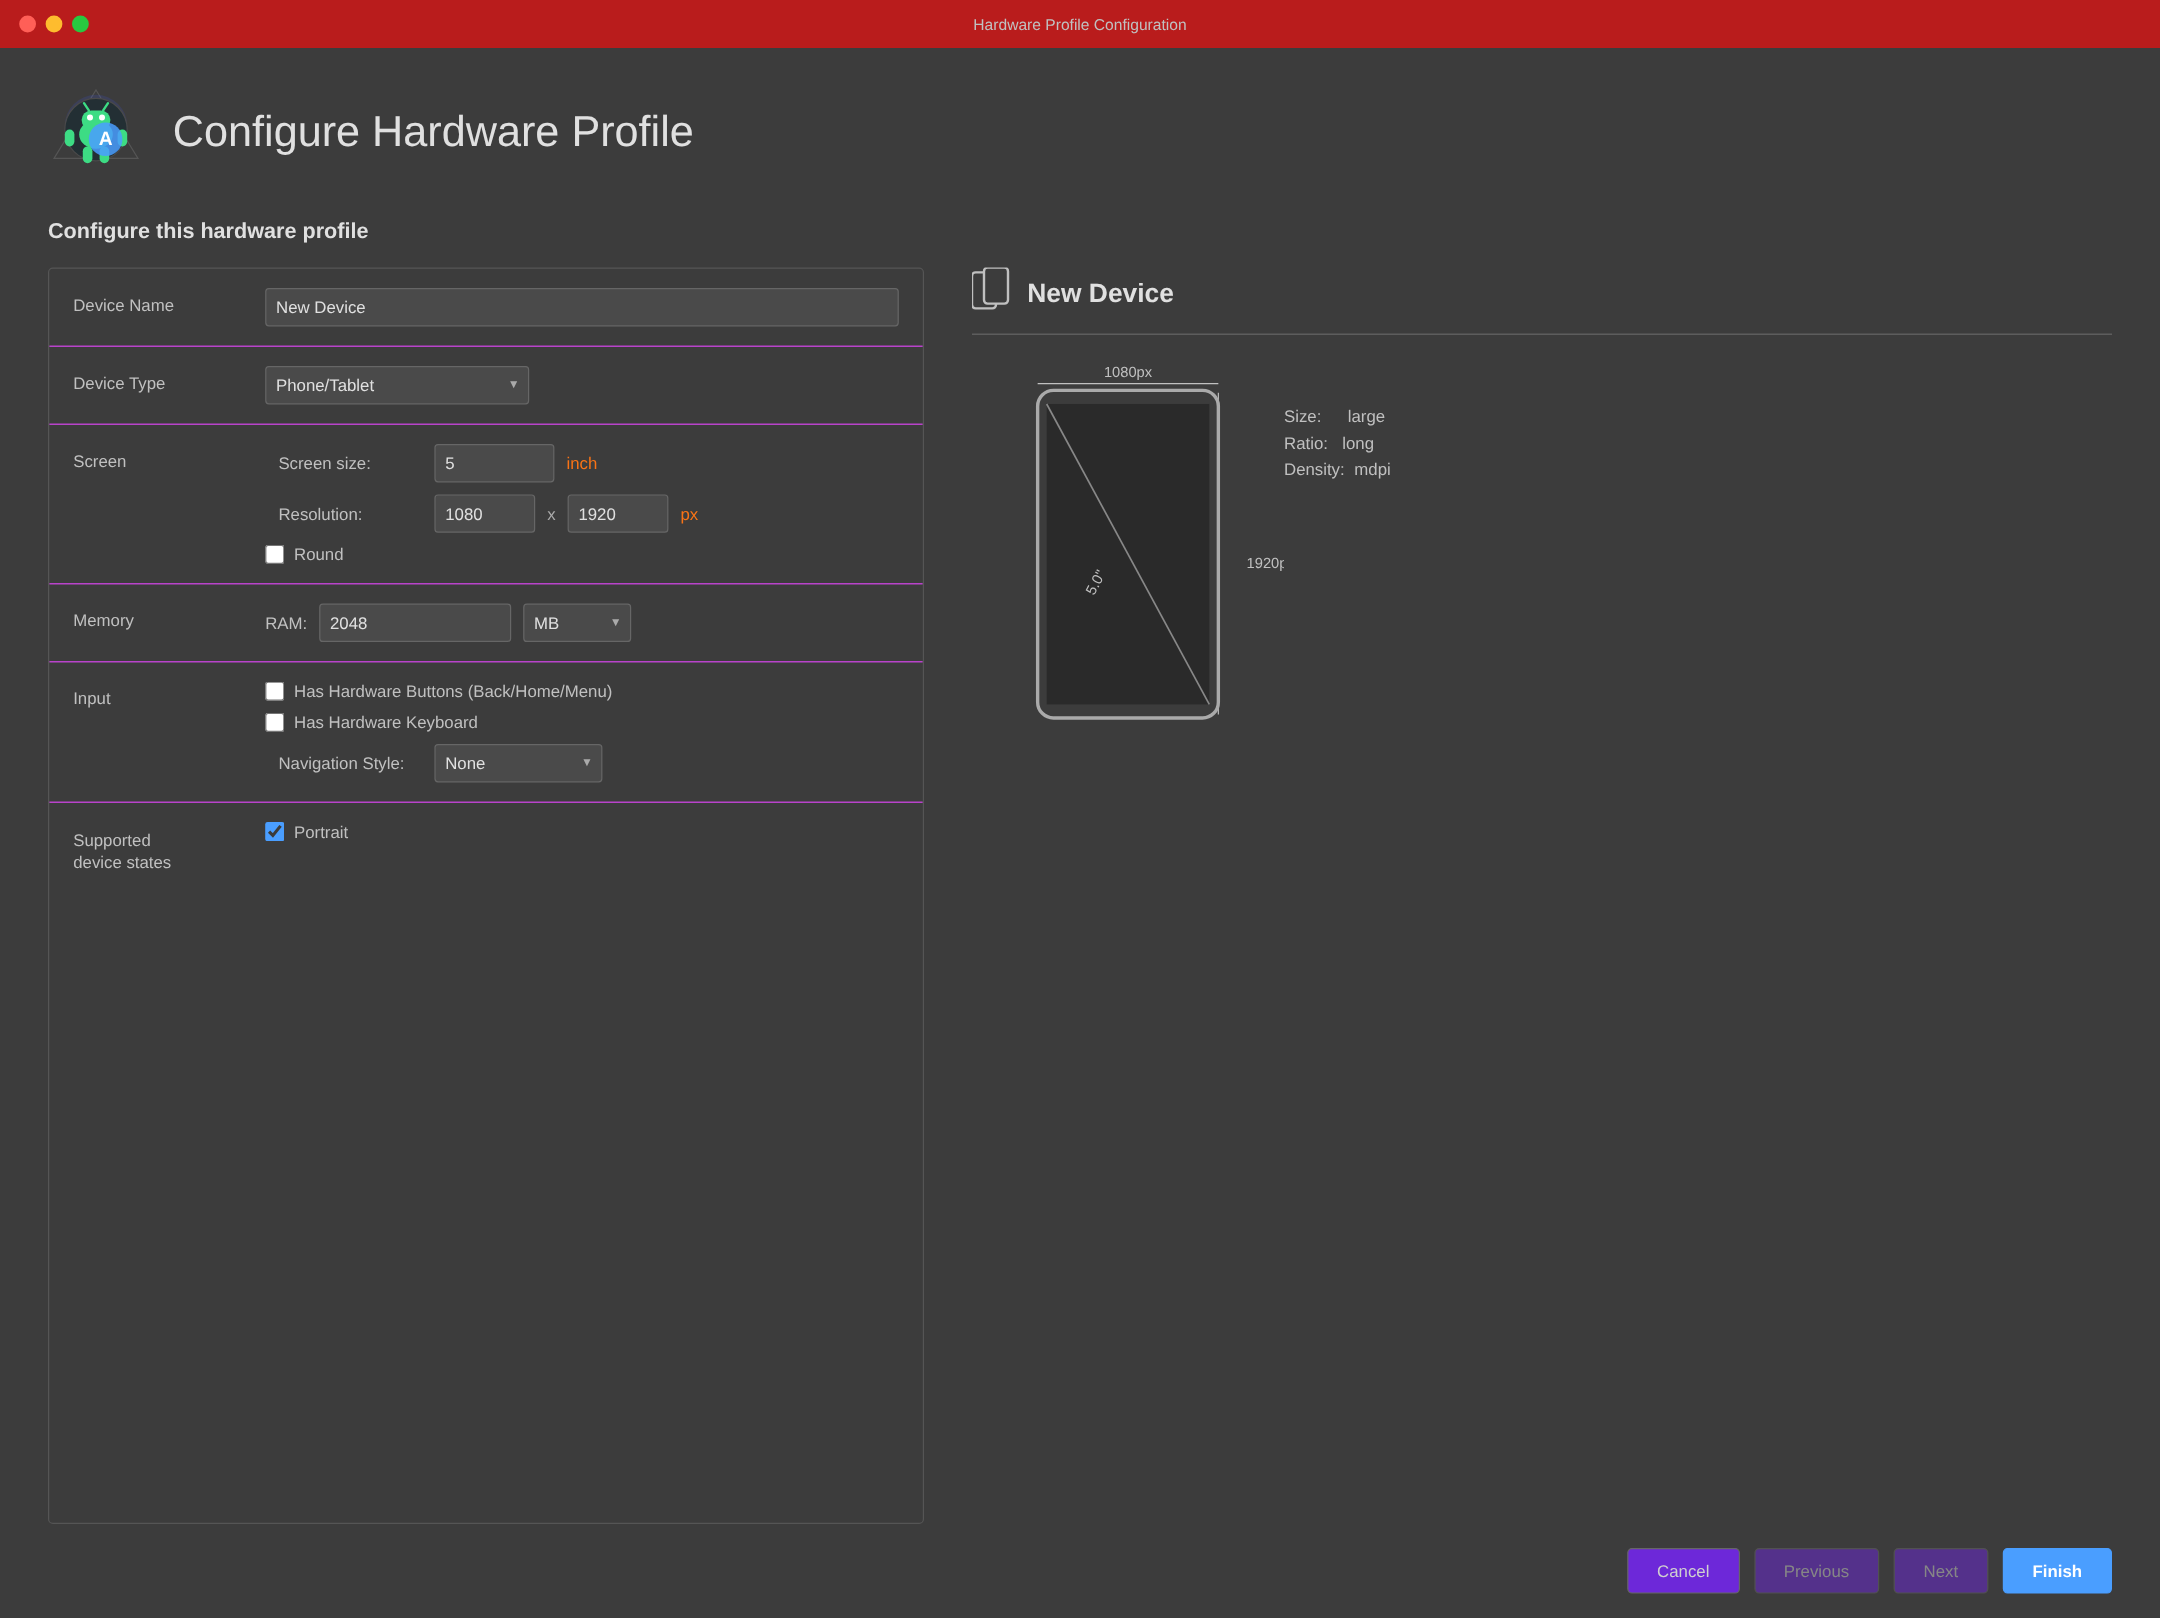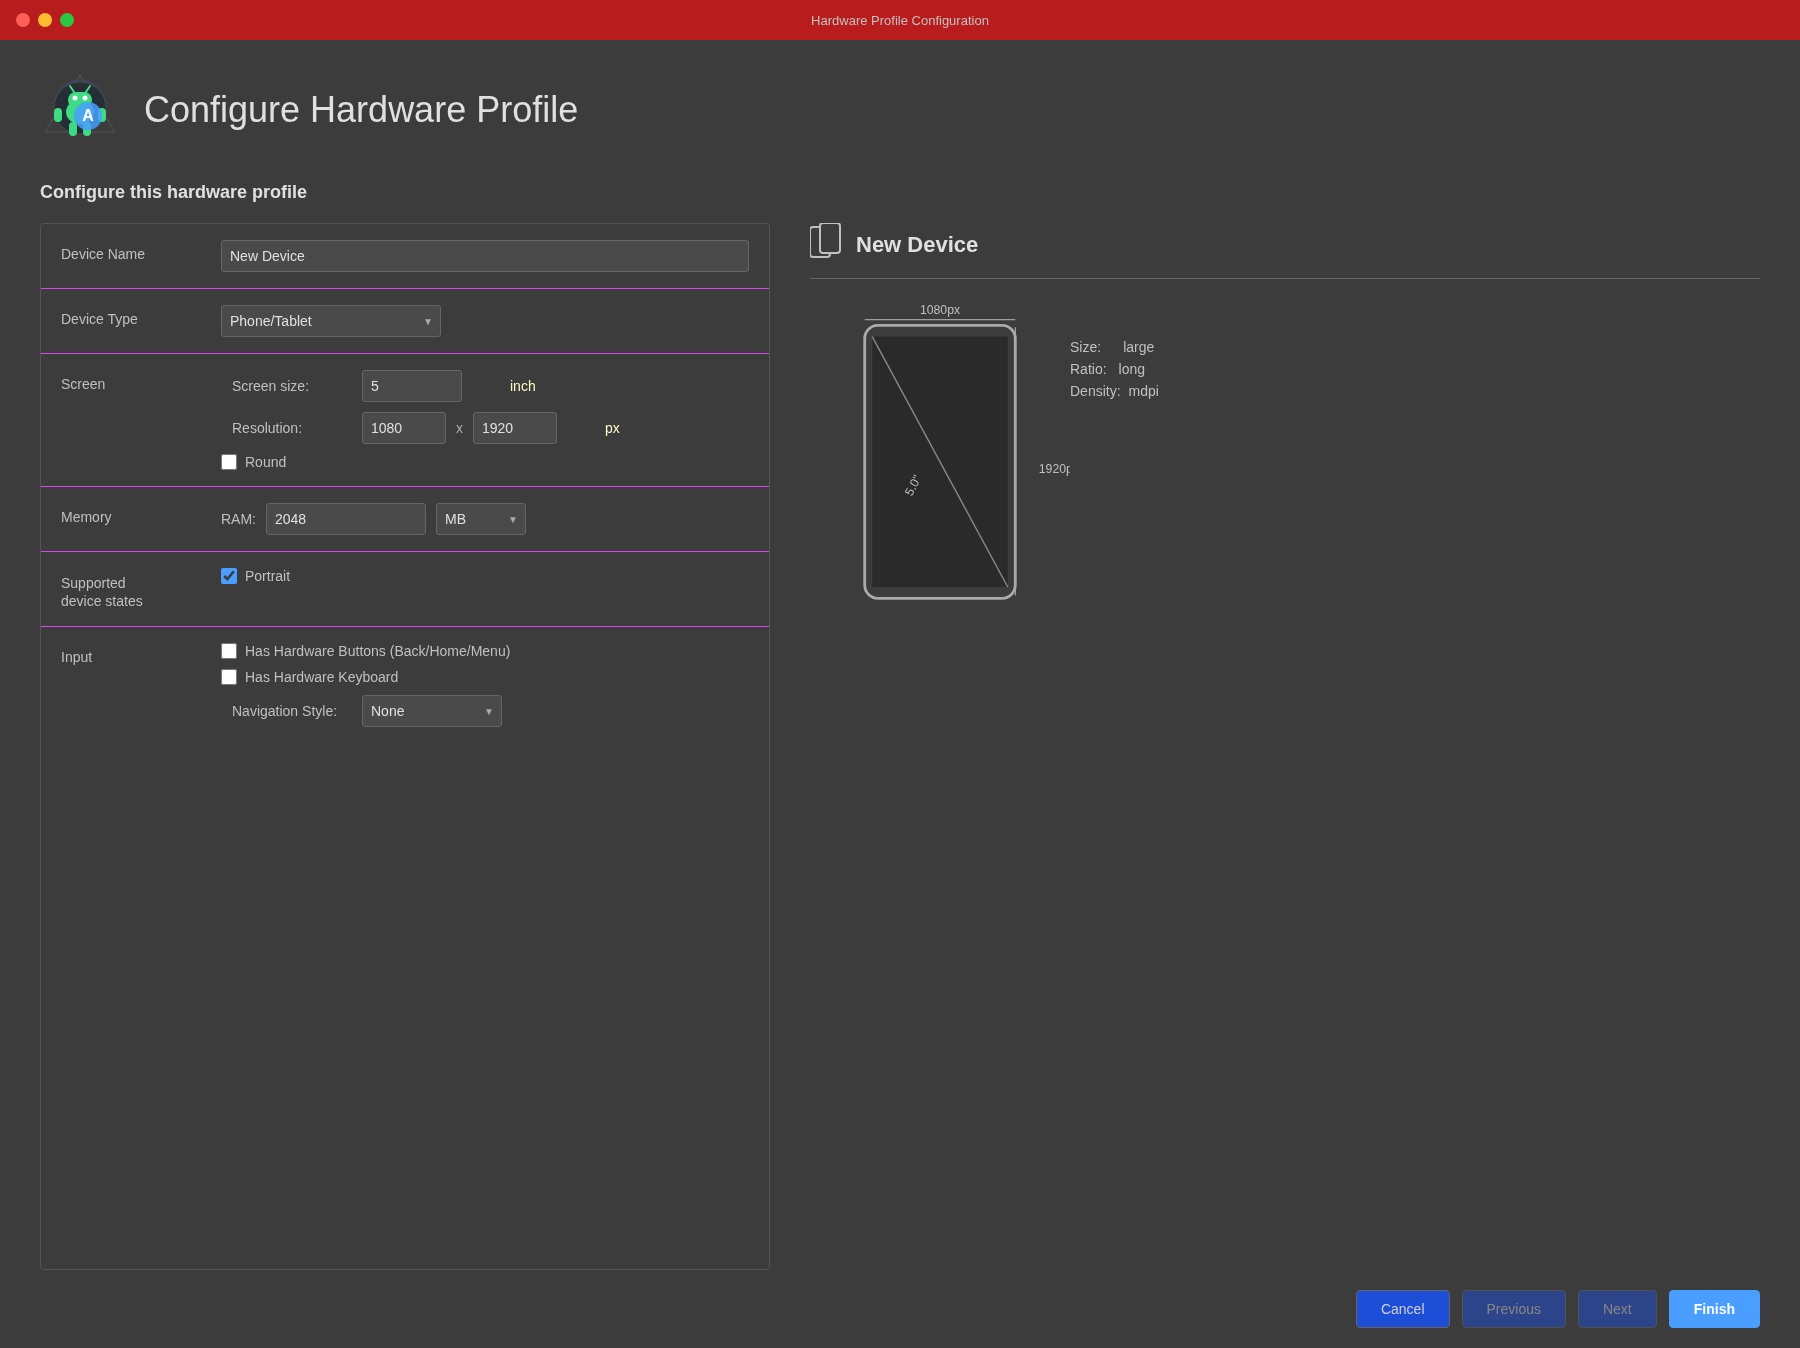--- a/index.html
+++ b/index.html
@@ -179,21 +179,21 @@
       align-items: center;
       gap: 10px;
     }
     .screen-label-inline {
       font-size: 14px;
       color: #c0c0c0;
       width: 120px;
       margin-left: 11px;
     }
     .screen-size-input { width: 100px; }
-    .screen-unit { font-size: 14px; color: #fef9c3; margin-left: 38px; }
+    .screen-unit { font-size: 14px; color: #f97316; }
     .res-input { width: 84px; }
     .res-sep { font-size: 14px; color: #aaa; }
 
     
     .checkbox-row {
       display: flex;
       align-items: center;
       gap: 8px;
     }
     input[type="checkbox"] {
@@ -283,21 +283,21 @@
       flex-shrink: 0;
     }
 
     .btn {
       height: 38px;
       padding: 0 24px;
       border-radius: 4px;
       font-size: 14px;
       cursor: pointer;
       border: 1px solid #666;
-      background: #1d4ed8;
+      background: #6d28d9;
       color: #d0d0d0;
       outline: none;
     }
     .btn-primary {
       background: #4a9eff;
       border-color: #4a9eff;
       color: #fff;
       font-weight: 600;
     }
     .btn-disabled {
@@ -414,30 +414,20 @@
               <select>
                 <option>MB</option>
                 <option>GB</option>
               </select>
             </div>
           </div>
         </div>
       </div>
 
       <div class="form-row">
-        <div class="form-label" style="white-space: pre-line; line-height: 1.3;">Supported<br>device states</div>
-        <div class="form-control-area">
-          <div class="checkbox-row">
-            <input type="checkbox" id="portrait-cb" checked="" style="">
-            <label for="portrait-cb" class="checkbox-label">Portrait</label>
-          </div>
-        </div>
-      </div>
-
-      <div class="form-row">
         <div class="form-label">Input</div>
         <div class="form-control-area">
           <div class="checkbox-row">
             <input type="checkbox" id="hw-buttons-cb" style="">
             <label for="hw-buttons-cb" class="checkbox-label">Has Hardware Buttons (Back/Home/Menu)</label>
           </div>
           <div class="checkbox-row">
             <input type="checkbox" id="hw-keyboard-cb" style="">
             <label for="hw-keyboard-cb" class="checkbox-label">Has Hardware Keyboard</label>
           </div>
@@ -447,20 +437,30 @@
               <select>
                 <option>None</option>
                 <option>Gesture</option>
                 <option>Three-Button</option>
               </select>
             </div>
           </div>
         </div>
       </div>
 
+      <div class="form-row">
+        <div class="form-label" style="white-space: pre-line; line-height: 1.3;">Supported<br>device states</div>
+        <div class="form-control-area">
+          <div class="checkbox-row">
+            <input type="checkbox" id="portrait-cb" checked="" style="">
+            <label for="portrait-cb" class="checkbox-label">Portrait</label>
+          </div>
+        </div>
+      </div>
+
     </div>
 
     <div class="preview-panel">
       <div class="preview-header">
         <div class="preview-device-icon">
           <svg width="32" height="36" viewBox="0 0 32 36" fill="none" xmlns="http://www.w3.org/2000/svg">
 
             <rect x="0" y="4" width="20" height="30" rx="3" stroke="#c0c0c0" stroke-width="2" fill="none"></rect>
             <rect x="10" y="0" width="20" height="30" rx="3" stroke="#c0c0c0" stroke-width="2" fill="#3c3c3c"></rect>
           </svg>

